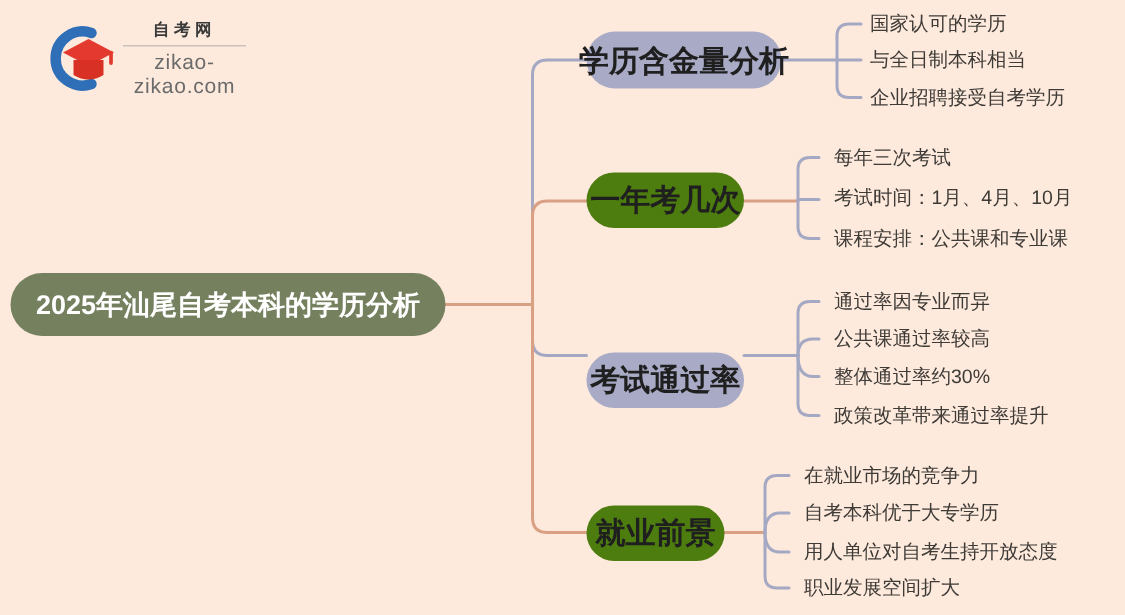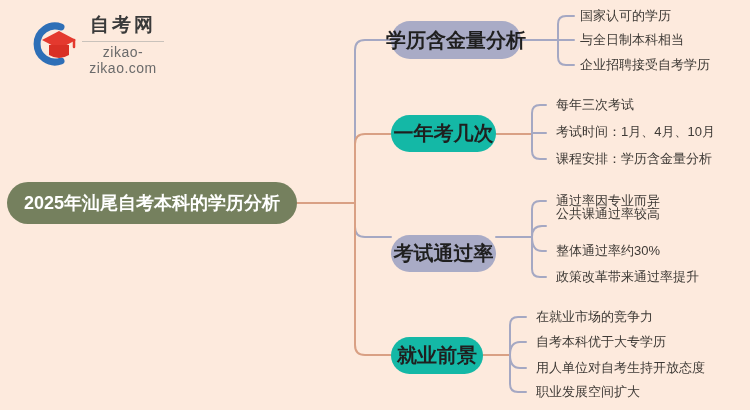--- a/index.html
+++ b/index.html
@@ -9,42 +9,42 @@
     background: #FDEADD;
     position: relative;
     overflow: hidden;
   }
   #stage { position: absolute; inset: 0; width: 750px; height: 410px; }
 
   
   .logo { position: absolute; left: 30px; top: 12px; display: flex; align-items: center; }
   .logo-icon { width: 48px; height: 48px; }
   .logo-text { width: 86px; text-align: center; margin-left: 2px; }
-  .logo-name { font-size: 19px; font-weight: 700; color: #3A3A3A; letter-spacing: 3px; }
+  .logo-name { font-size: 11px; font-weight: 700; color: #3A3A3A; letter-spacing: 3px; }
   .logo-divider { height: 1px; background: #C9C2BB; margin: 3px 2px 2px 2px; }
   .logo-url { font-size: 14px; color: #6B6B6B; letter-spacing: 0.5px; }
 
   
   .root-node {
     position: absolute; left: 7px; top: 182px; width: 290px; height: 42px;
     background: #75805E; border-radius: 21px;
     color: #ffffff; font-size: 18px; font-weight: 700;
     display: flex; align-items: center; justify-content: center;
     white-space: nowrap; letter-spacing: 0px;
   }
 
   
   .pill {
     position: absolute; height: 38px; border-radius: 19px;
     color: #1F1F1F; font-size: 20px; font-weight: 700;
     display: flex; align-items: center; justify-content: center;
     white-space: nowrap;
   }
   .pill.lavender { background: #A9ABC6; }
-  .pill.salmon   { background: #14b8a6; }
+  .pill.salmon   { background: #4d7c0f; }
   #pill-1 { left: 391px; top: 21px;  width: 130px; }
   #pill-2 { left: 391px; top: 115px; width: 105px; height: 37px; }
   #pill-3 { left: 391px; top: 219px; width: 105px; height: 37px; margin-top: 16px; }
   #pill-4 { left: 391px; top: 337px; width: 92px;  height: 37px; }
 
   
   .leaf {
     position: absolute; height: 20px; line-height: 20px;
     font-size: 13px; color: #3E3A36; white-space: nowrap;
   }
@@ -112,24 +112,24 @@
   <div id="pill-2" class="pill salmon">一年考几次</div>
   <div id="pill-3" class="pill lavender">考试通过率</div>
   <div id="pill-4" class="pill salmon">就业前景</div>
 
   <div class="leaf b1" style="top:6px">国家认可的学历</div>
   <div class="leaf b1" style="top:55px">企业招聘接受自考学历</div>
   <div class="leaf b1" style="top:30px">与全日制本科相当</div>
 
   <div class="leaf b2" style="top:95px">每年三次考试</div>
   <div class="leaf b2" style="top:122px">考试时间：1月、4月、10月</div>
-  <div class="leaf b2" style="top:149px">课程安排：学历含金量分析</div>
+  <div class="leaf b2" style="top:149px">课程安排：公共课和专业课</div>
 
   <div class="leaf b3" style="top:191px">通过率因专业而异</div>
-  <div class="leaf b3" style="top:204px">公共课通过率较高</div>
+  <div class="leaf b3" style="top:216px">公共课通过率较高</div>
   <div class="leaf b3" style="top:241px">整体通过率约30%</div>
   <div class="leaf b3" style="top:267px">政策改革带来通过率提升</div>
 
   <div class="leaf b4" style="top:307px">在就业市场的竞争力</div>
   <div class="leaf b4" style="top:332px">自考本科优于大专学历</div>
   <div class="leaf b4" style="top:358px">用人单位对自考生持开放态度</div>
   <div class="leaf b4" style="top:382px">职业发展空间扩大</div>
 
 </div>
 

